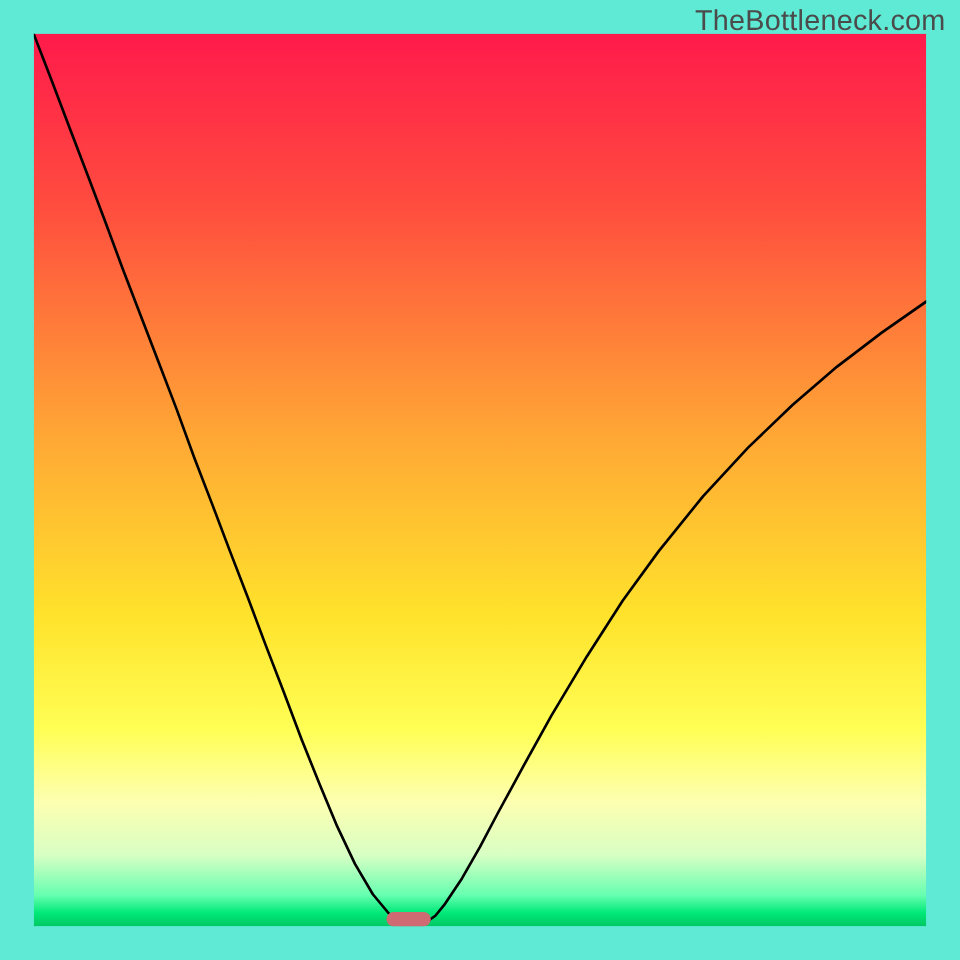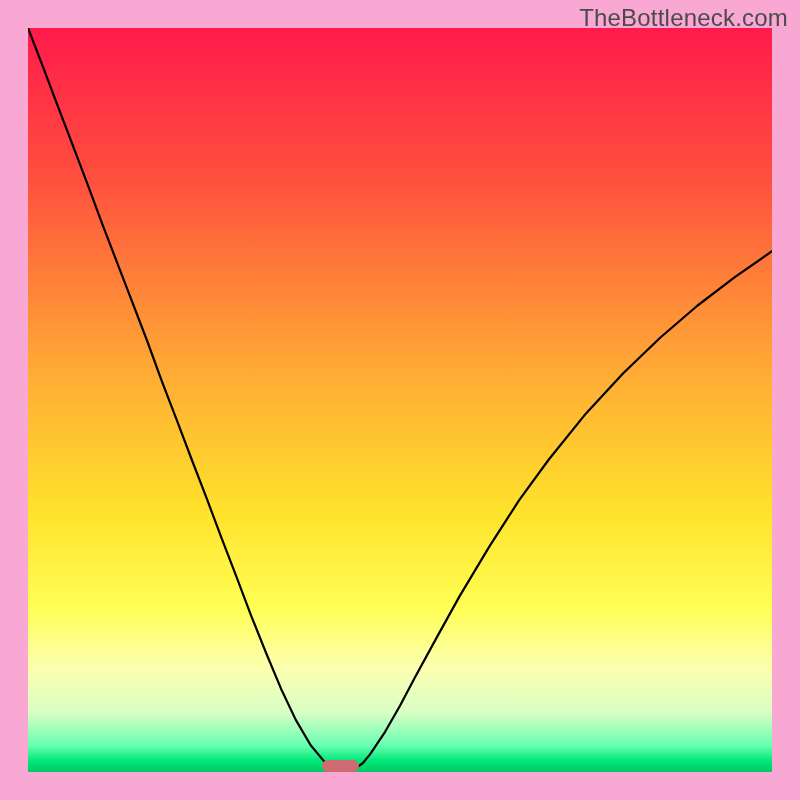--- a/index.html
+++ b/index.html
@@ -8,21 +8,21 @@
     width: 800px;
     height: 800px;
     overflow: hidden;
     background: #000;
     font-family: Arial, Helvetica, sans-serif;
   }
   .frame {
     position: absolute;
     left: 0; top: 0;
     width: 800px; height: 800px;
-    background: #f9a8d4;
+    background: #5eead4;
   }
   .plot {
     position: absolute;
     left: 28px;
     top: 28px;
     width: 744px;
     height: 744px;
     overflow: hidden;
   }
   .watermark {

